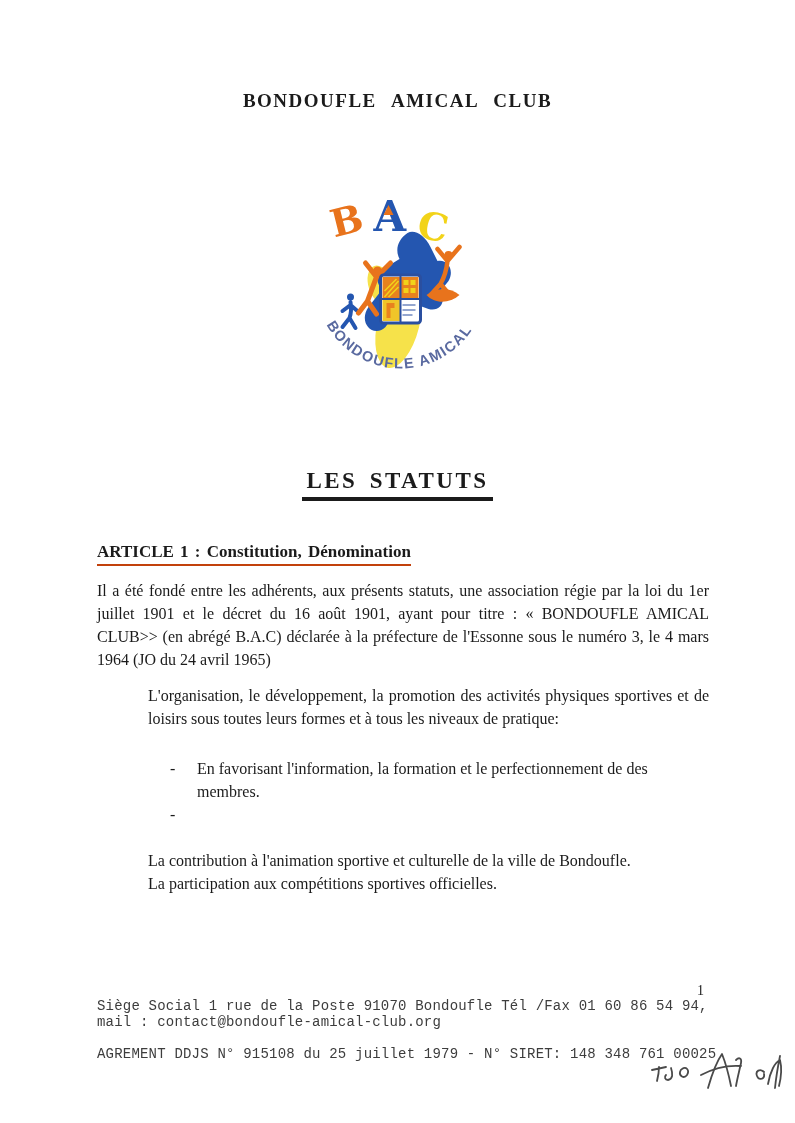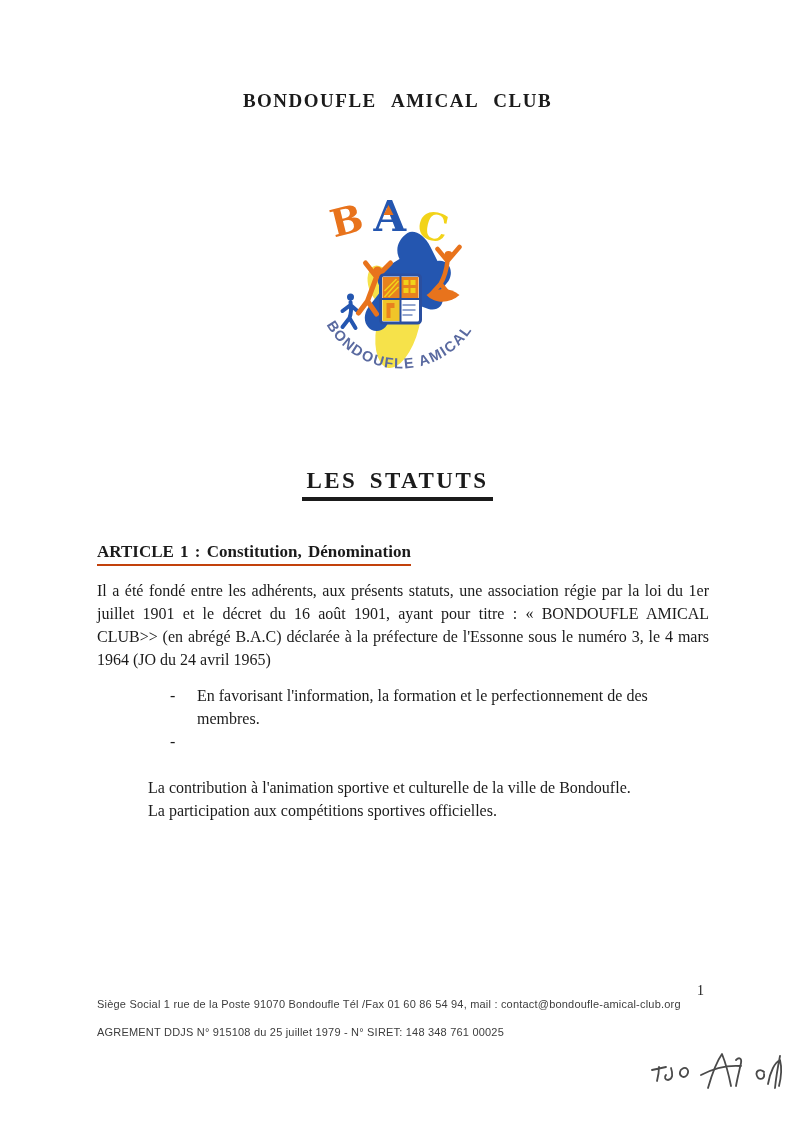--- a/index.html
+++ b/index.html
@@ -51,22 +51,22 @@
   .bullet-item{display:flex;}
   .bullet-dash{width:27px;flex:0 0 27px;}
   .closing-block{margin-left:51px;}
   .closing-line{margin:0;}
   .page-number{
     position:absolute;left:697px;top:983px;
     font-size:14px;
   }
   .footer{
     position:absolute;left:97px;top:998px;width:640px;
-    font-family:Liberation Sans, sans-serif;
-    font-size:11px;color:#3d3d3d;letter-spacing:0.2px;
+    font-family:Liberation Mono, monospace;
+    font-size:14px;color:#3d3d3d;letter-spacing:0.2px;
   }
   .footer-line2{margin-top:16px;}
   .handwriting{
     position:absolute;left:646px;top:1048px;width:148px;height:58px;
   }
 </style>
 </head>
 <body>
 
 <div class="page">
@@ -141,20 +141,21 @@
   </div>
 
   <div class="content">
 
     <div>
       <span class="article-heading">ARTICLE 1 : Constitution, Dénomination</span>
     </div>
     <p class="justified">Il a été fondé entre les adhérents, aux présents statuts, une association régie par la loi du 1er juillet 1901 et le décret du 16 août 1901, ayant pour titre : « BONDOUFLE AMICAL CLUB&gt;&gt; (en abrégé B.A.C) déclarée à la préfecture de l'Essonne sous le numéro 3, le 4 mars 1964 (JO du 24 avril 1965)</p>
 
 
+    <p class="justified indent-block object-paragraph">L'organisation, le développement, la promotion des activités physiques sportives et de loisirs  sous toutes leurs formes et à tous les niveaux de pratique:</p>
 
     <div class="bullet-list">
       <div class="bullet-item">
         <span class="bullet-dash">-</span>
         <span>En favorisant l'information, la formation et le perfectionnement de des membres.</span>
       </div>
       <div class="bullet-item">
         <span class="bullet-dash">-</span>
       </div>
     </div>

